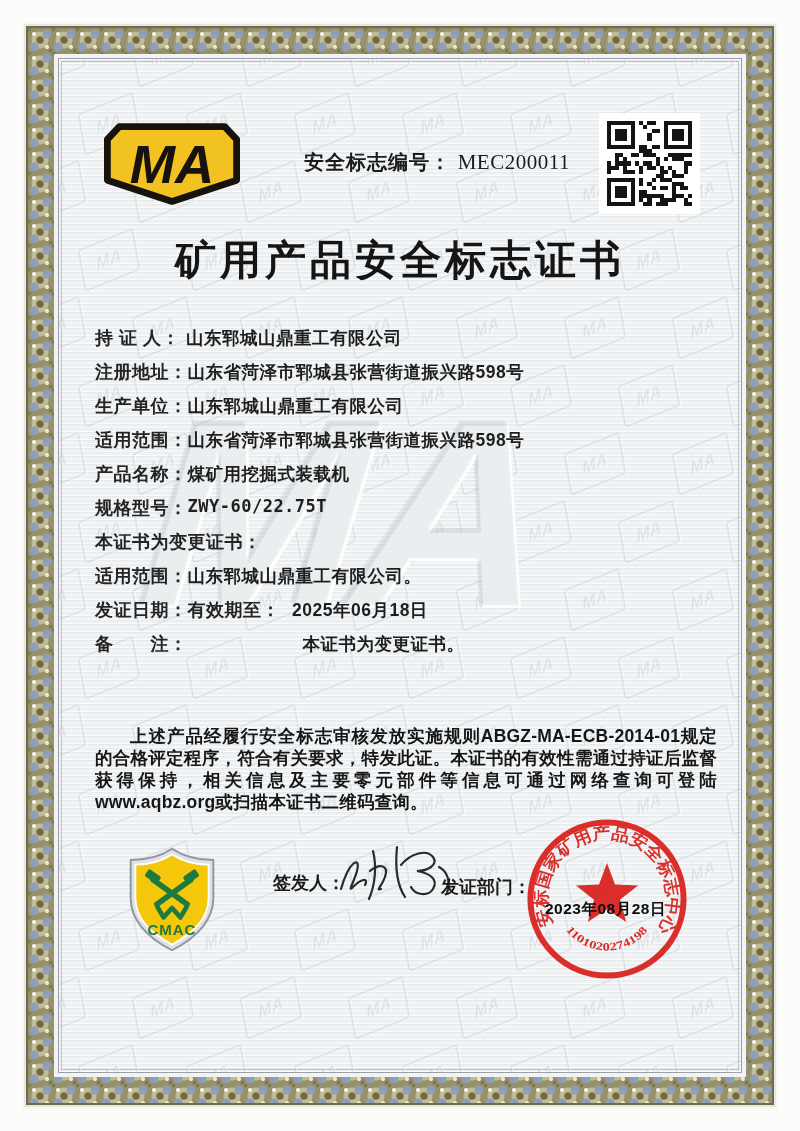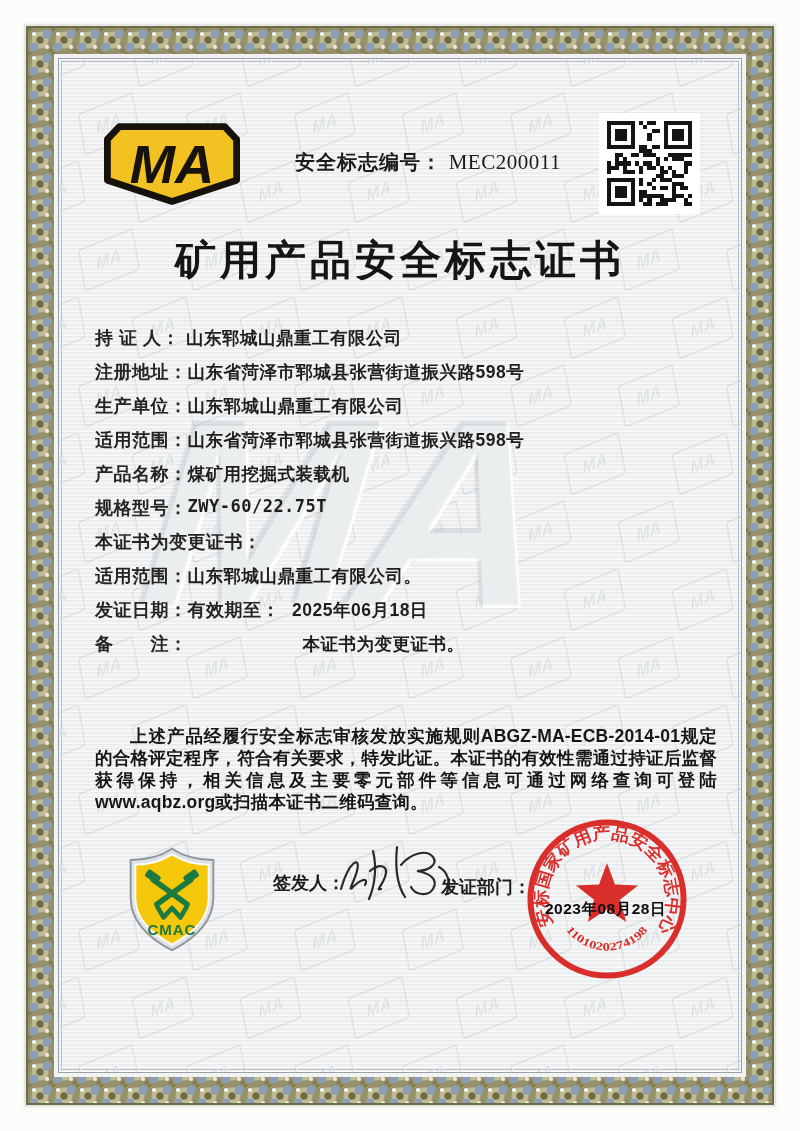--- a/index.html
+++ b/index.html
@@ -50,21 +50,21 @@
   .wm-big{
     position:absolute;left:86px;top:322px;z-index:0;pointer-events:none;
     font:italic 900 265px "Liberation Sans", sans-serif;letter-spacing:-10px;
     color:rgba(200,207,212,.30);transform:skewX(-6deg);line-height:1;
     text-shadow:3px 3px 0 rgba(255,255,255,.85), -2px -2px 0 rgba(165,173,180,.22);
   }
   .content{position:absolute;inset:0;z-index:1;}
   
   .ma-logo{position:absolute;left:45px;top:62px;width:136px;height:86px;}
   .header-number{
-    position:absolute;top:90px;left:0;width:100%;text-align:center;padding-left:56px;
+    position:absolute;top:90px;left:9px;width:100%;text-align:center;padding-left:56px;
     box-sizing:border-box;font-size:20px;font-weight:600;letter-spacing:1px;
   }
   .header-number .num{font-family:"Liberation Serif", serif;font-weight:400;font-size:21px;letter-spacing:.5px;}
   .qr{position:absolute;left:540px;top:54px;width:101px;height:101px;}
   
   .cert-title{
     position:absolute;top:174px;left:0;width:100%;text-align:center;
     font-size:41px;font-weight:900;letter-spacing:4px;color:#151515;
     font-family:"Liberation Sans", sans-serif;
   }

